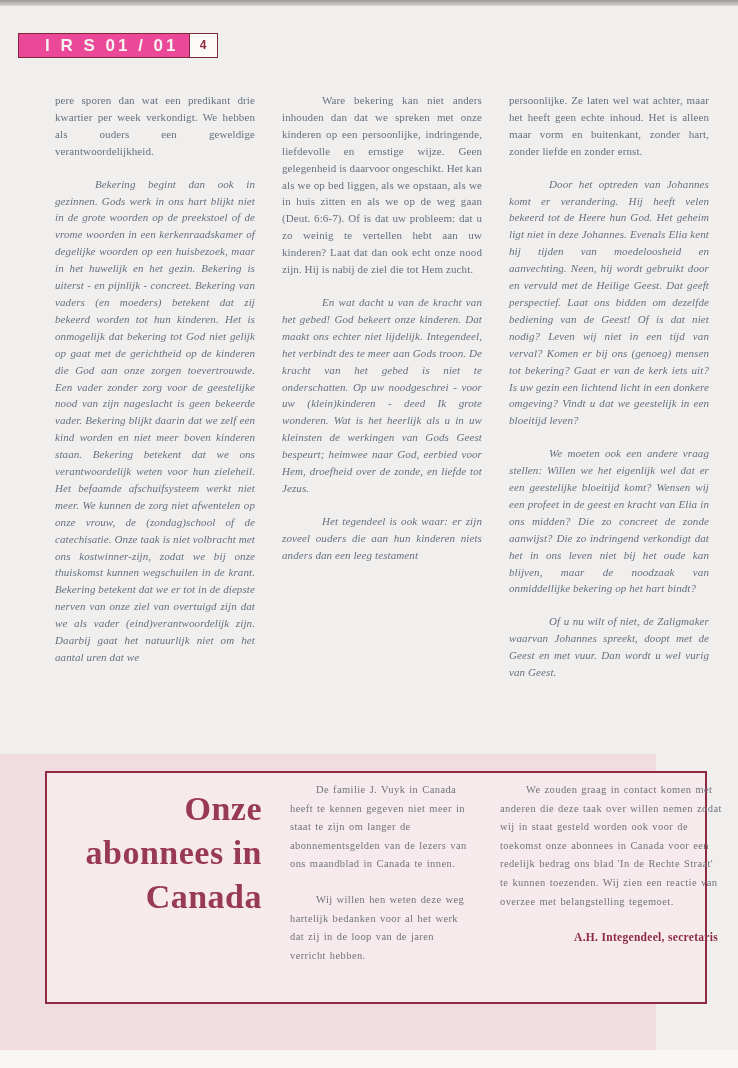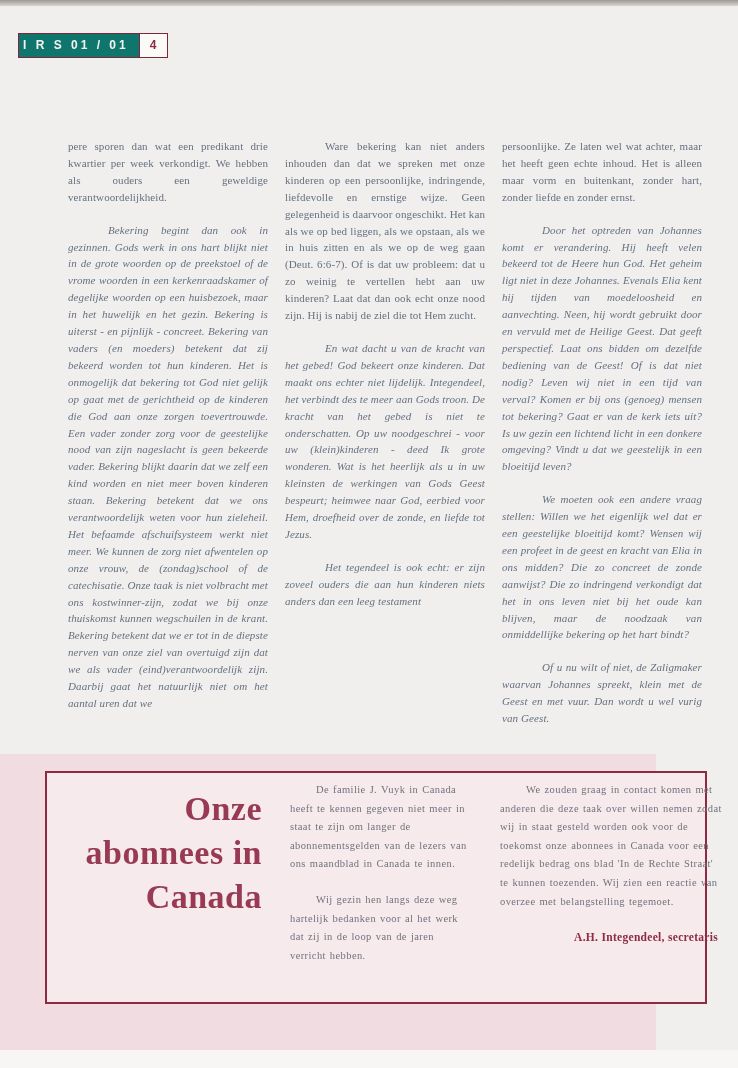--- a/index.html
+++ b/index.html
@@ -11,34 +11,34 @@
   }
   .page{position:absolute;inset:0;}
   .top-edge{
     position:absolute;top:0;left:0;width:100%;height:6px;
     background:linear-gradient(#9d9893,#d8d5d2);
   }
   
   .header{position:absolute;left:18px;top:33px;display:flex;align-items:stretch;
     border:1px solid #7d2738;}
   .issue-tag{
-    background:#0f766e;color:#f6f2ef;
+    background:#ec4899;color:#f6f2ef;
     font-family:"Liberation Sans","DejaVu Sans",sans-serif;
-    font-weight:bold;font-size:12px;letter-spacing:3px;
-    padding:4px 10px 4px 4px;line-height:15px;
+    font-weight:bold;font-size:17px;letter-spacing:3px;
+    padding:4px 10px 4px 26px;line-height:15px;
   }
   .page-num{
     background:#fbfaf9;color:#8e2b3f;
     font-family:"Liberation Sans","DejaVu Sans",sans-serif;
     font-weight:bold;font-size:12px;line-height:15px;
     padding:4px 0;width:27px;text-align:center;
     border-left:1px solid #7d2738;
   }
   
-  .cols{position:absolute;left:68px;top:92px;width:654px;display:flex;gap:17px;margin-top:46px;}
+  .cols{position:absolute;left:55px;top:92px;width:654px;display:flex;gap:27px;}
   .col{width:200px;}
   .par{
     margin:0;color:#66707f;font-size:11px;line-height:16.9px;
     text-align:justify;letter-spacing:0.1px;
   }
   .par + .par{margin-top:16px;font-style:italic;}
   .par.ind{text-indent:40px;}
   
   .pink-band{
     position:absolute;left:0;top:754px;width:656px;height:296px;
@@ -87,38 +87,38 @@
   </div>
 
   <div class="cols">
     <div class="col">
       <p class="par">pere sporen dan wat een predikant drie kwartier per week verkondigt. We hebben als ouders een geweldige verantwoordelijkheid.</p>
       <p class="par ind">Bekering begint dan ook in gezinnen. Gods werk in ons hart blijkt niet in de grote woorden op de preekstoel of de vrome woorden in een kerkenraadskamer of degelijke woorden op een huisbezoek, maar in het huwelijk en het gezin. Bekering is uiterst - en pijnlijk - concreet. Bekering van vaders (en moeders) betekent dat zij bekeerd worden tot hun kinderen. Het is onmogelijk dat bekering tot God niet gelijk op gaat met de gerichtheid op de kinderen die God aan onze zorgen toevertrouwde. Een vader zonder zorg voor de geestelijke nood van zijn nageslacht is geen bekeerde vader. Bekering blijkt daarin dat we zelf een kind worden en niet meer boven kinderen staan. Bekering betekent dat we ons verantwoordelijk weten voor hun zieleheil. Het befaamde afschuifsysteem werkt niet meer. We kunnen de zorg niet afwentelen op onze vrouw, de (zondag)school of de catechisatie. Onze taak is niet volbracht met ons kostwinner-zijn, zodat we bij onze thuiskomst kunnen wegschuilen in de krant. Bekering betekent dat we er tot in de diepste nerven van onze ziel van overtuigd zijn dat we als vader (eind)verantwoordelijk zijn. Daarbij gaat het natuurlijk niet om het aantal uren dat we</p>
     </div>
     <div class="col">
       <p class="par ind">Ware bekering kan niet anders inhouden dan dat we spreken met onze kinderen op een persoonlijke, indringende, liefdevolle en ernstige wijze. Geen gelegenheid is daarvoor ongeschikt. Het kan als we op bed liggen, als we opstaan, als we in huis zitten en als we op de weg gaan (Deut. 6:6-7). Of is dat uw probleem: dat u zo weinig te vertellen hebt aan uw kinderen? Laat dat dan ook echt onze nood zijn. Hij is nabij de ziel die tot Hem zucht.</p>
       <p class="par ind">En wat dacht u van de kracht van het gebed! God bekeert onze kinderen. Dat maakt ons echter niet lijdelijk. Integendeel, het verbindt des te meer aan Gods troon. De kracht van het gebed is niet te onderschatten. Op uw noodgeschrei - voor uw (klein)kinderen - deed Ik grote wonderen. Wat is het heerlijk als u in uw kleinsten de werkingen van Gods Geest bespeurt; heimwee naar God, eerbied voor Hem, droefheid over de zonde, en liefde tot Jezus.</p>
-      <p class="par ind">Het tegendeel is ook echt: er zijn zoveel ouders die aan hun kinderen niets anders dan een leeg testament</p>
+      <p class="par ind">Het tegendeel is ook waar: er zijn zoveel ouders die aan hun kinderen niets anders dan een leeg testament</p>
     </div>
     <div class="col">
       <p class="par">persoonlijke. Ze laten wel wat achter, maar het heeft geen echte inhoud. Het is alleen maar vorm en buitenkant, zonder hart, zonder liefde en zonder ernst.</p>
       <p class="par ind">Door het optreden van Johannes komt er verandering. Hij heeft velen bekeerd tot de Heere hun God. Het geheim ligt niet in deze Johannes. Evenals Elia kent hij tijden van moedeloosheid en aanvechting. Neen, hij wordt gebruikt door en vervuld met de Heilige Geest. Dat geeft perspectief. Laat ons bidden om dezelfde bediening van de Geest! Of is dat niet nodig? Leven wij niet in een tijd van verval? Komen er bij ons (genoeg) mensen tot bekering? Gaat er van de kerk iets uit? Is uw gezin een lichtend licht in een donkere omgeving? Vindt u dat we geestelijk in een bloeitijd leven?</p>
       <p class="par ind">We moeten ook een andere vraag stellen: Willen we het eigenlijk wel dat er een geestelijke bloeitijd komt? Wensen wij een profeet in de geest en kracht van Elia in ons midden? Die zo concreet de zonde aanwijst? Die zo indringend verkondigt dat het in ons leven niet bij het oude kan blijven, maar de noodzaak van onmiddellijke bekering op het hart bindt?</p>
-      <p class="par ind">Of u nu wilt of niet, de Zaligmaker waarvan Johannes spreekt, klein met de Geest en met vuur. Dan wordt u wel vurig van Geest.</p>
+      <p class="par ind">Of u nu wilt of niet, de Zaligmaker waarvan Johannes spreekt, doopt met de Geest en met vuur. Dan wordt u wel vurig van Geest.</p>
     </div>
   </div>
 
   <div class="pink-band">
     <div class="canada-box">
       <div class="box-title">
         <span class="inner">Onze abonnees in Canada</span>
       </div>
       <div class="box-col mid">
         <p class="bpar ind1">De familie J. Vuyk in Canada heeft te kennen gegeven niet meer in staat te zijn om langer de abonnementsgelden van de lezers van ons maandblad in Canada te innen.</p>
-        <p class="bpar ind1">Wij gezin hen langs deze weg hartelijk bedanken voor al het werk dat zij in de loop van de jaren verricht hebben.</p>
+        <p class="bpar ind1">Wij willen hen weten deze weg hartelijk bedanken voor al het werk dat zij in de loop van de jaren verricht hebben.</p>
       </div>
       <div class="box-col right">
         <p class="bpar ind1">We zouden graag in contact komen met anderen die deze taak over willen nemen zodat wij in staat gesteld worden ook voor de toekomst onze abonnees in Canada voor een redelijk bedrag ons blad 'In de Rechte Straat' te kunnen toezenden. Wij zien een reactie van overzee met belangstelling tegemoet.</p>
         <p class="signature">A.H. Integendeel, secretaris</p>
       </div>
     </div>
   </div>
 
   <div class="below-band"></div>
 

